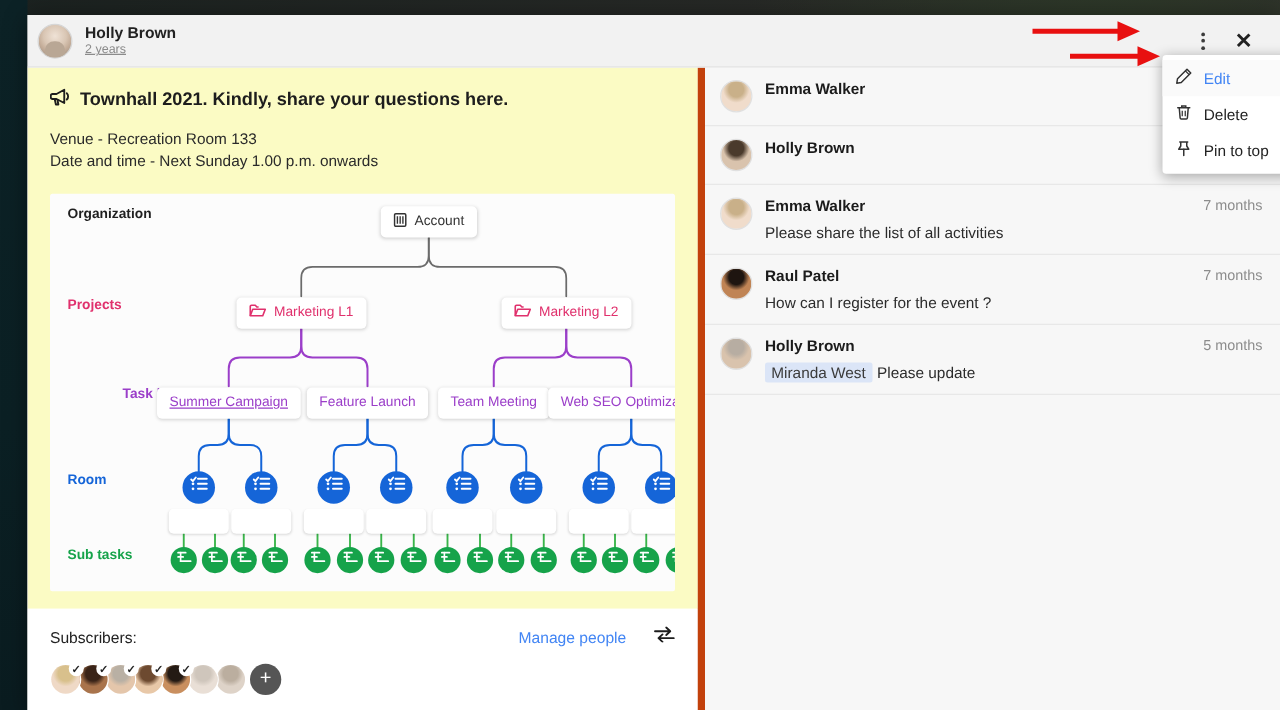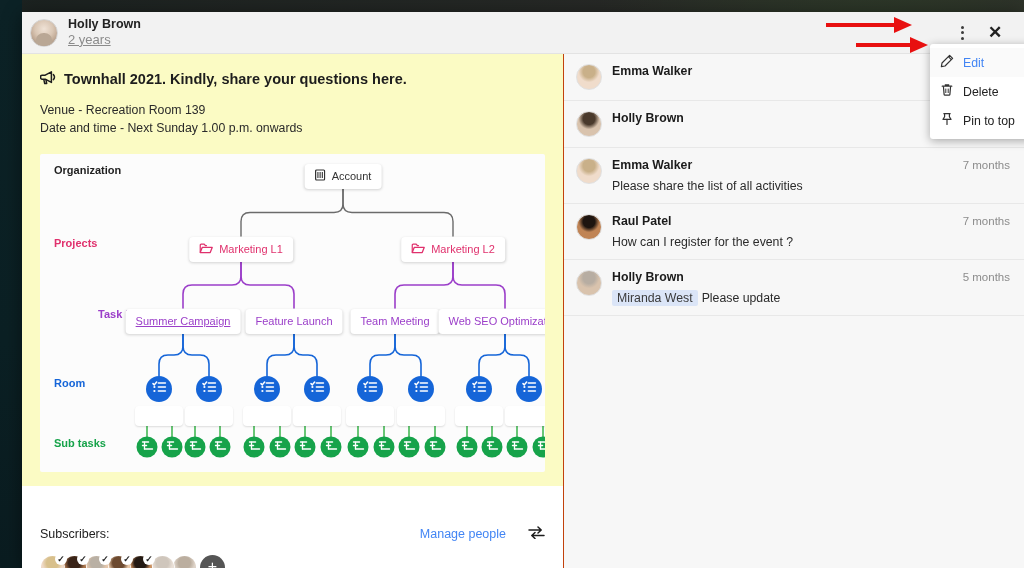--- a/index.html
+++ b/index.html
@@ -53,43 +53,42 @@
       radial-gradient(circle at 50% 34%, #efe2d6 0%, #d9c6b4 42%, #c4ad99 62%, #8e8378 100%);
     border:1px solid #d6d6d6;
     position:relative; overflow:hidden;
   }
   .hdr-avatar::after{
     content:""; position:absolute; left:18%; top:50%; width:64%; height:56%;
     border-radius:46% 46% 30% 30%; background:#b9a795;
   }
   .hdr-meta { margin-left:10px; line-height:1.15; }
   .hdr-name { font-size:12.5px; font-weight:bold; color:#222; }
-  .hdr-time { font-size:13px; color:#8b8b8b; margin-top:1px;text-decoration:underline; }
+  .hdr-time { font-size:10px; color:#8b8b8b; margin-top:1px;text-decoration:underline; }
 
   #kebab-btn {
     position:absolute; right:52px; top:50%; transform:translateY(-50%);
     width:20px; height:24px; cursor:pointer;
     display:flex; flex-direction:column; align-items:center; justify-content:center; gap:2.5px;
   }
   #kebab-btn i { width:3px; height:3px; border-radius:50%; background:#3c3c3c; display:block; }
   #close-btn {
     position:absolute; right:18px; top:50%; transform:translateY(-50%);
     width:22px; height:22px; cursor:pointer;
     font-size:17px; color:#222; line-height:22px; text-align:center; font-weight:bold;
   }
 
   #modal-body { flex:1; display:flex; min-height:0; }
 
   
   #post-pane {
     width:542px; flex:0 0 542px;
     background:#ffffff;
     display:flex; flex-direction:column;
-    border-right:1px solid #c2410c;
-    gap:25px;
+    border-right:6px solid #c2410c;
   }
   #post-card {
     background:#fbfbc4; padding:16px 18px 14px 18px;
     flex:0 0 auto;
   }
   #post-title {
     font-size:14.5px; font-weight:bold; color:#1d1d1d;
     display:flex; align-items:center; gap:7px; margin-bottom:14px;
   }
   #post-title svg { flex:0 0 auto; }
@@ -228,21 +227,21 @@
         <div id="post-title">
           <span>
             <svg width="17" height="15" viewBox="0 0 17 15">
               <path d="M2 5.2h3.2L11.4 1.8v10.6L5.2 9.2H2a1.4 1.4 0 0 1-1.4-1.4v-1.2A1.4 1.4 0 0 1 2 5.2z" fill="none" stroke="#1d1d1d" stroke-width="1.5" stroke-linejoin="round"></path>
               <path d="M3.8 9.4l.9 4.2h2l-.8-4.2" fill="none" stroke="#1d1d1d" stroke-width="1.5" stroke-linejoin="round"></path>
               <path d="M13.4 4.6a3.4 3.4 0 0 1 0 5" fill="none" stroke="#1d1d1d" stroke-width="1.5" stroke-linecap="round"></path>
             </svg>
           </span>
           <span>Townhall 2021. Kindly, share your questions here.</span>
         </div>
-        <div class="post-line">Venue - Recreation Room 139</div>
+        <div class="post-line">Venue - Recreation Room 133</div>
         <div class="post-line">Date and time - Next Sunday 1.00 p.m. onwards</div>
 
         <div id="diagram-card">
           <svg id="diagram-svg" width="524" height="318">
               <path d="M303 35 L303 49.5 Q303 58.5 294 58.5 L210 58.5 Q201 58.5 201 67.5 L201 82" fill="none" stroke="#6b6b6b" stroke-width="1.4" stroke-linecap="round"></path>
               <path d="M303 35 L303 49.5 Q303 58.5 312 58.5 L404 58.5 Q413 58.5 413 67.5 L413 82" fill="none" stroke="#6b6b6b" stroke-width="1.4" stroke-linecap="round"></path>
               <path d="M201 108 L201 122 Q201 131 192 131 L152 131 Q143 131 143 140 L143 154" fill="none" stroke="#9b3ec9" stroke-width="1.6" stroke-linecap="round"></path>
               <path d="M201 108 L201 122 Q201 131 210 131 L245 131 Q254 131 254 140 L254 154" fill="none" stroke="#9b3ec9" stroke-width="1.6" stroke-linecap="round"></path>
               <path d="M413 108 L413 122 Q413 131 404 131 L364 131 Q355 131 355 140 L355 154" fill="none" stroke="#9b3ec9" stroke-width="1.6" stroke-linecap="round"></path>
               <path d="M413 108 L413 122 Q413 131 422 131 L456 131 Q465 131 465 140 L465 154" fill="none" stroke="#9b3ec9" stroke-width="1.6" stroke-linecap="round"></path>

